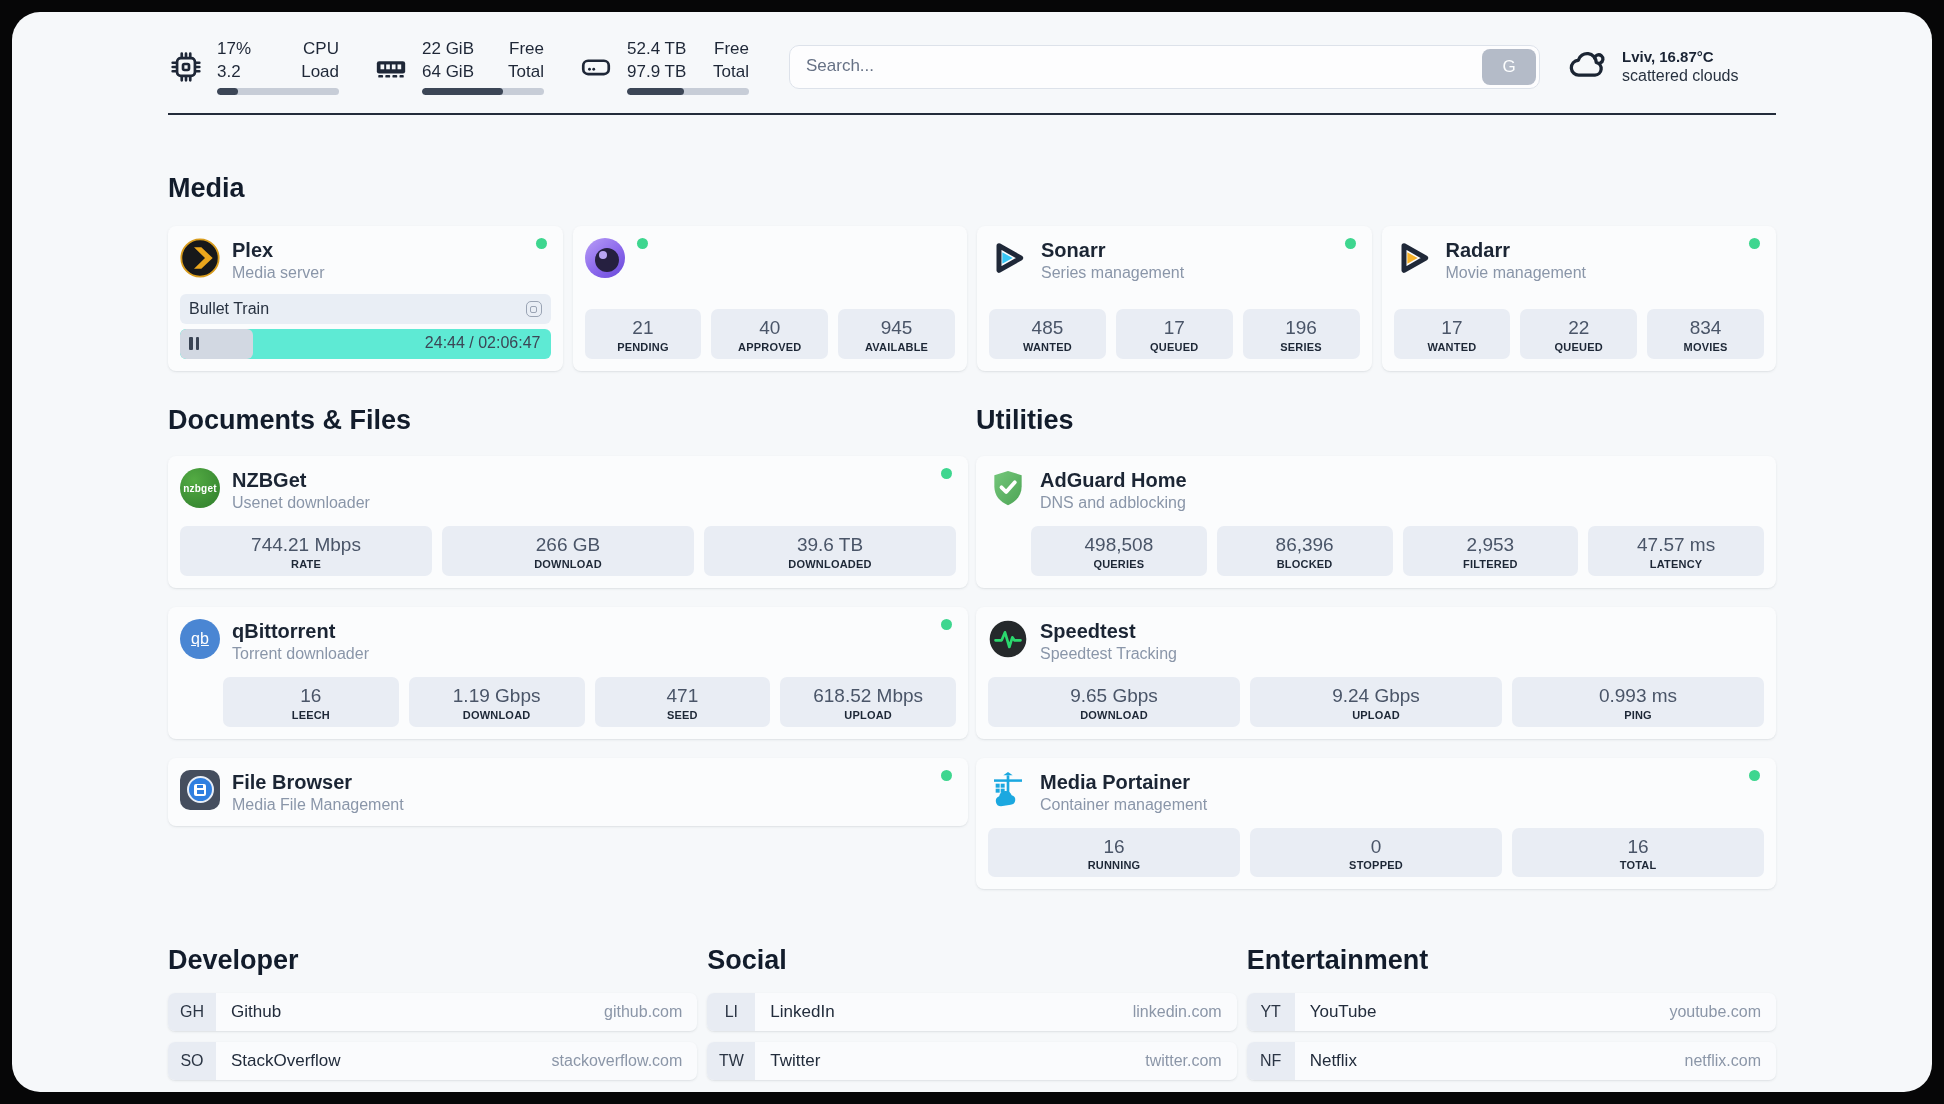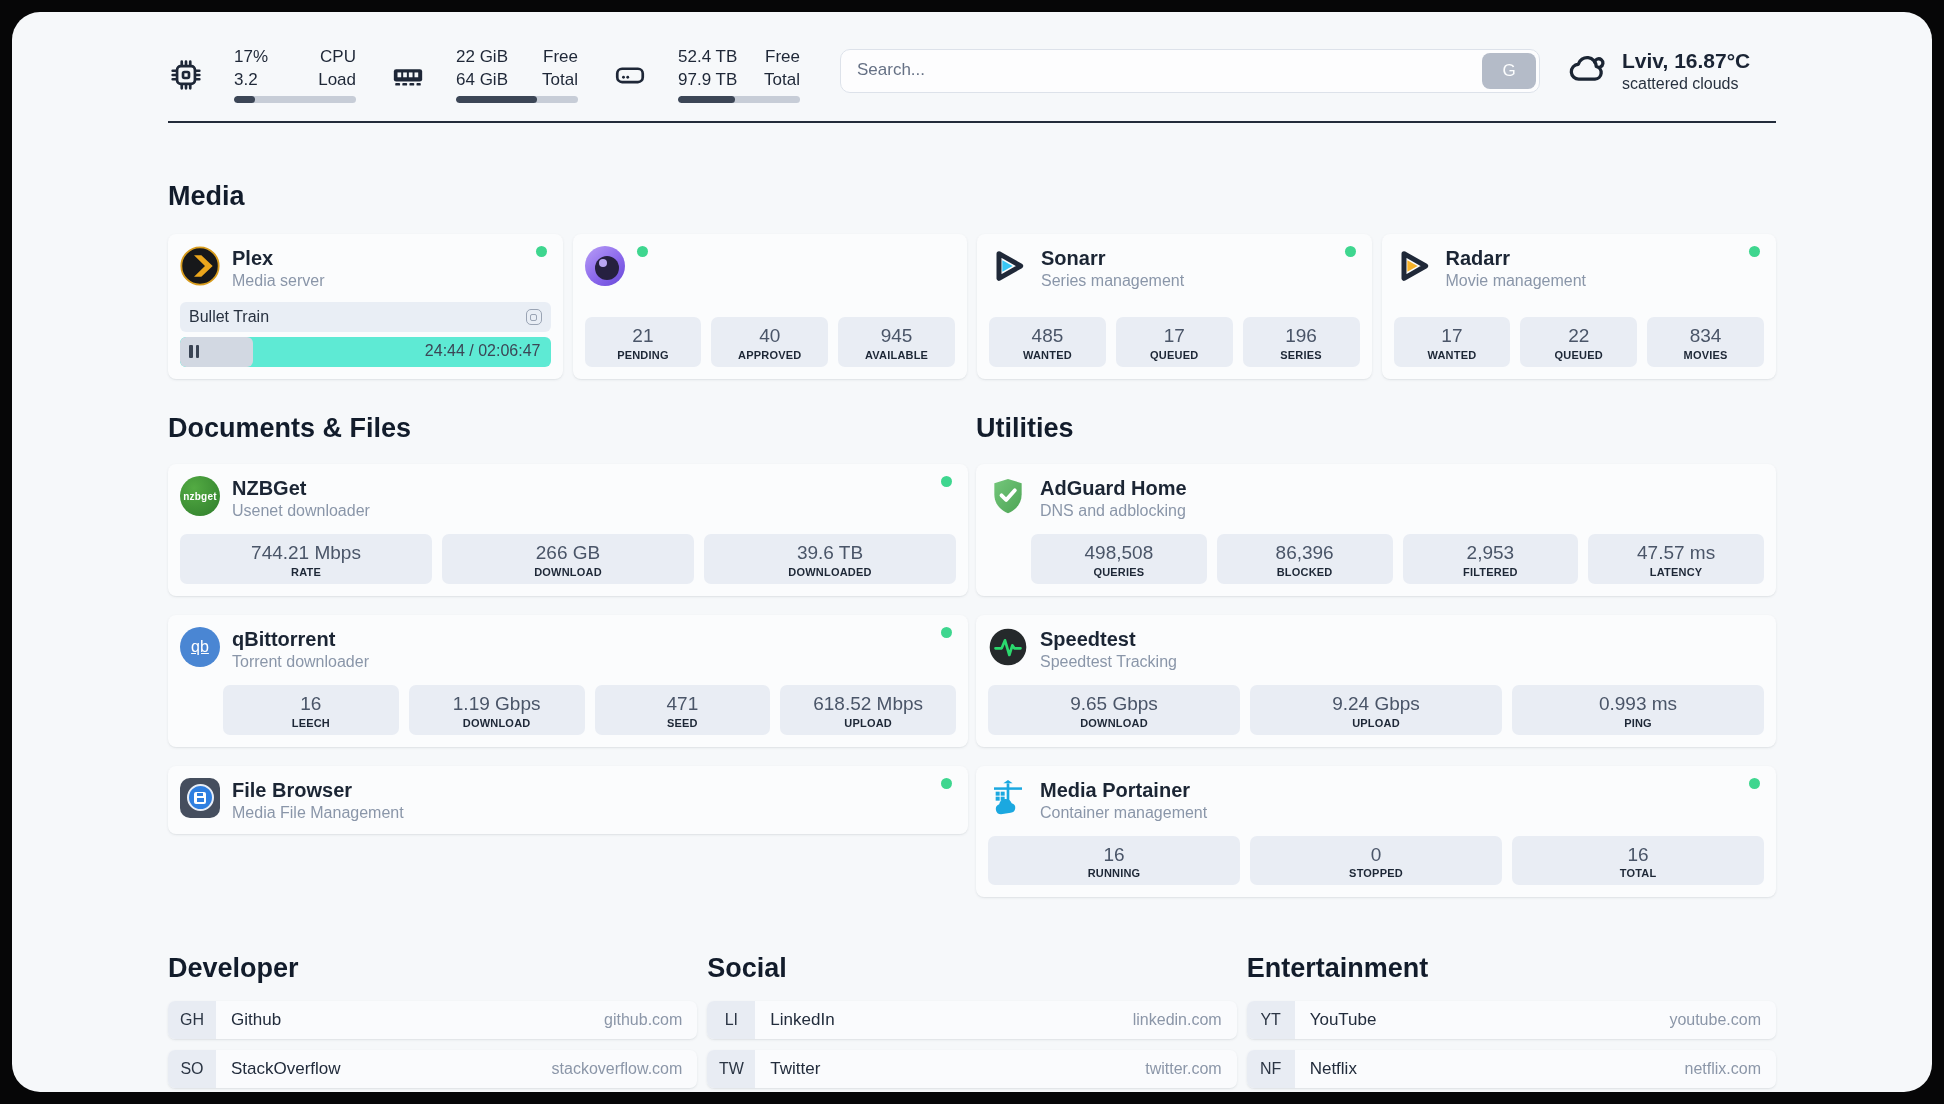--- a/index.html
+++ b/index.html
@@ -14,21 +14,21 @@
     position:absolute; inset:12px;
     background:#f6f8fa;
     border-radius:28px;
     overflow:hidden;
   }
   .content { padding:26px 156px 30px 156px; }
 
   
   .header { display:flex; align-items:center; }
   .metrics { display:flex; gap:34px; }
-  .metric { display:flex; gap:30px; align-items:center;margin-top:8px; }
+  .metric { display:flex; gap:13px; align-items:center; }
   .m-icon { width:36px; height:36px; flex:0 0 auto; display:flex; align-items:center; justify-content:center; }
   .m-body { width:122px; }
   .m-rows { display:flex; justify-content:space-between; }
   .m-col { display:flex; flex-direction:column; gap:1px; }
   .m-col span { font-size:17px; color:#1e2737; line-height:1.3; }
   .m-labels { text-align:right; }
   .m-bar { margin-top:5px; height:7px; border-radius:4px; background:#c7cdd7; overflow:hidden; }
   .m-fill { height:100%; background:#3c4656; border-radius:4px; }
 
   .searchwrap { flex:1; margin:0 26px 0 40px; position:relative; }
@@ -37,21 +37,21 @@
     background:#fdfdfe; padding:0 70px 1px 16px; font-size:17px; color:#2b3546;
     font-family:"Liberation Sans", sans-serif; outline:none;
   }
   .searchwrap input::placeholder { color:#667185; }
   .search-btn {
     position:absolute; right:4px; top:4px; width:54px; height:36px;
     background:#b4bbc8; border:none; border-radius:8px; color:#fcfdfe;
     font-size:17px; font-family:"Liberation Sans", sans-serif; cursor:pointer;
   }
   .weather { display:flex; align-items:center; gap:12px; min-width:210px; }
-  .weather-txt div:first-child { font-size:21px; font-weight:600; color:#1a2434; }
+  .weather-txt div:first-child { font-size:15px; font-weight:600; color:#1a2434; }
   .weather-txt div:last-child { font-size:16px; color:#27313f; margin-top:2px; }
 
   .divider { margin-top:18px; border-top:2.5px solid #232c3a; }
 
   
   .sec-title { font-size:27px; font-weight:600; color:#121c2b; }
   .media-sec { margin-top:58px; }
   .media-grid { margin-top:22px; display:grid; grid-template-columns:repeat(4,1fr); gap:10px; }
 
   .card {

